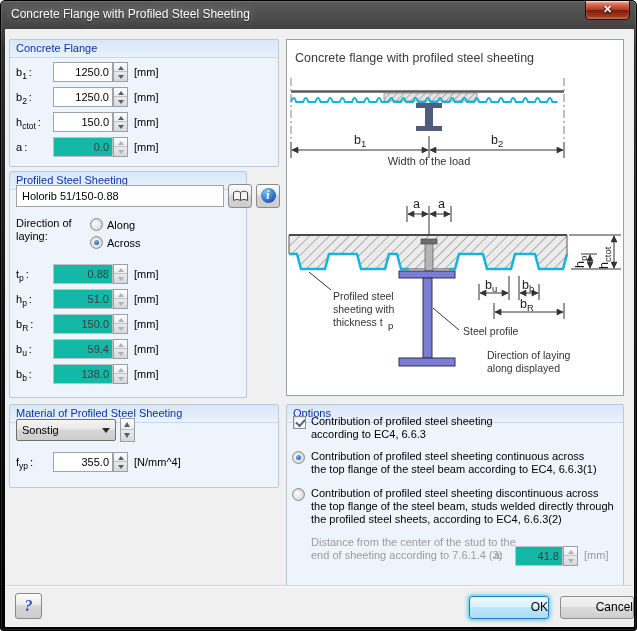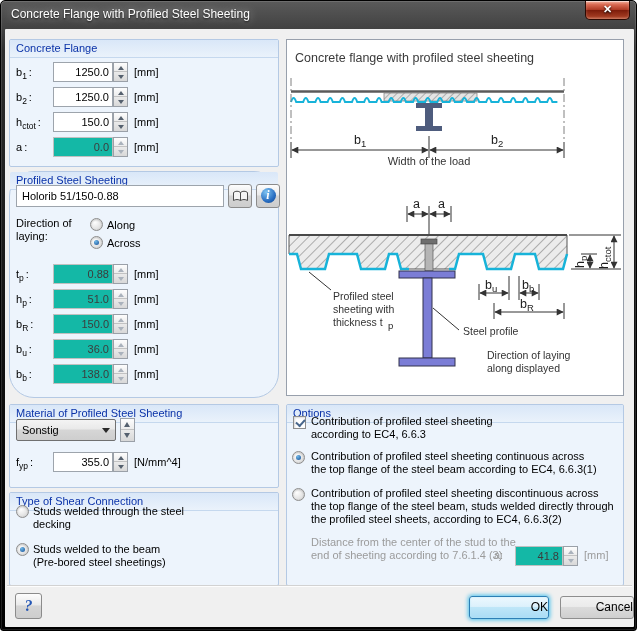--- a/index.html
+++ b/index.html
@@ -169,21 +169,21 @@
             <span class="fval">0.0</span>
           </span>
         <span class="spin disabled">
             <span class="up"></span>
             <span class="dn"></span>
           </span>
         <span class="funit">[mm]</span>
       </div>
     </div>
 
-    <div class="group" style="left:4px;top:142px;width:270px;height:227px;border-radius:25px;">
+    <div class="group" style="left:4px;top:142px;width:238px;height:227px;">
       <div class="group-title">Profiled Steel Sheeting</div>
       <span class="tinput" style="left:6px;top:13px;width:208px;height:22px;">Holorib 51/150-0.88</span>
       <span class="icon-btn" style="left:218px;top:12px;width:24px;">
         <svg width="17" height="13" viewBox="0 0 17 13" style="margin-top:5px">
           <path d="M1.5,2.5 C3.5,0.8 6.5,0.8 8.5,2.5 C10.5,0.8 13.5,0.8 15.5,2.5 L15.5,10.5 C13.5,9.2 10.5,9.2 8.5,10.5 C6.5,9.2 3.5,9.2 1.5,10.5 Z" fill="#f4f4f4" stroke="#4a4a4a" stroke-width="1"></path>
           <line x1="8.5" y1="2.5" x2="8.5" y2="10.5" stroke="#4a4a4a" stroke-width="1"></line>
         </svg>
       </span>
       <span class="icon-btn" style="left:246px;top:12px;width:24px;">
         <span class="info-circle"><span>i</span></span>
@@ -224,21 +224,21 @@
           </span>
         <span class="spin disabled">
             <span class="up"></span>
             <span class="dn"></span>
           </span>
         <span class="funit">[mm]</span>
       </div>
       <div class="frow" style="top:167px">
         <span class="flabel"><span>b</span><sub>u</sub><span class="colon">:</span></span>
         <span class="fbox disabled">
-            <span class="fval">36.0</span>
+            <span class="fval">59.4</span>
           </span>
         <span class="spin disabled">
             <span class="up"></span>
             <span class="dn"></span>
           </span>
         <span class="funit">[mm]</span>
       </div>
       <div class="frow" style="top:192px">
         <span class="flabel"><span>b</span><sub>b</sub><span class="colon">:</span></span>
         <span class="fbox disabled">
@@ -268,29 +268,20 @@
             <span class="fval">355.0</span>
           </span>
         <span class="spin">
             <span class="up"></span>
             <span class="dn"></span>
           </span>
         <span class="funit">[N/mm^4]</span>
       </div>
     </div>
 
-    <div class="group" style="left:4px;top:463px;width:270px;height:94px;">
-      <div class="group-title">Type of Shear Connection</div>
-      <span class="radio" style="left:6px;top:12px"></span>
-      <span class="optline" style="left:23px;top:12px">Studs welded through the steel</span>
-      <span class="optline" style="left:23px;top:25px">decking</span>
-      <span class="radio checked" style="left:6px;top:50px"></span>
-      <span class="optline" style="left:23px;top:50px">Studs welded to the beam</span>
-      <span class="optline" style="left:23px;top:63px">(Pre-bored steel sheetings)</span>
-    </div>
 
     <div class="panel">
       <svg class="diag" width="336" height="355" viewBox="0 0 336 355">
         <defs>
           <marker id="ar" viewBox="0 0 10 10" refX="9" refY="5" markerWidth="9" markerHeight="7" orient="auto-start-reverse">
             <path d="M0,0 L10,5 L0,10 z" fill="#333"></path>
           </marker>
           <pattern id="h1" width="7" height="7" patternUnits="userSpaceOnUse" patternTransform="rotate(45)">
             <rect width="7" height="7" fill="#ececec"></rect>
               <line x1="0" y1="0" x2="0" y2="7" stroke="#9c9c9c" stroke-width="1.6"></line>

